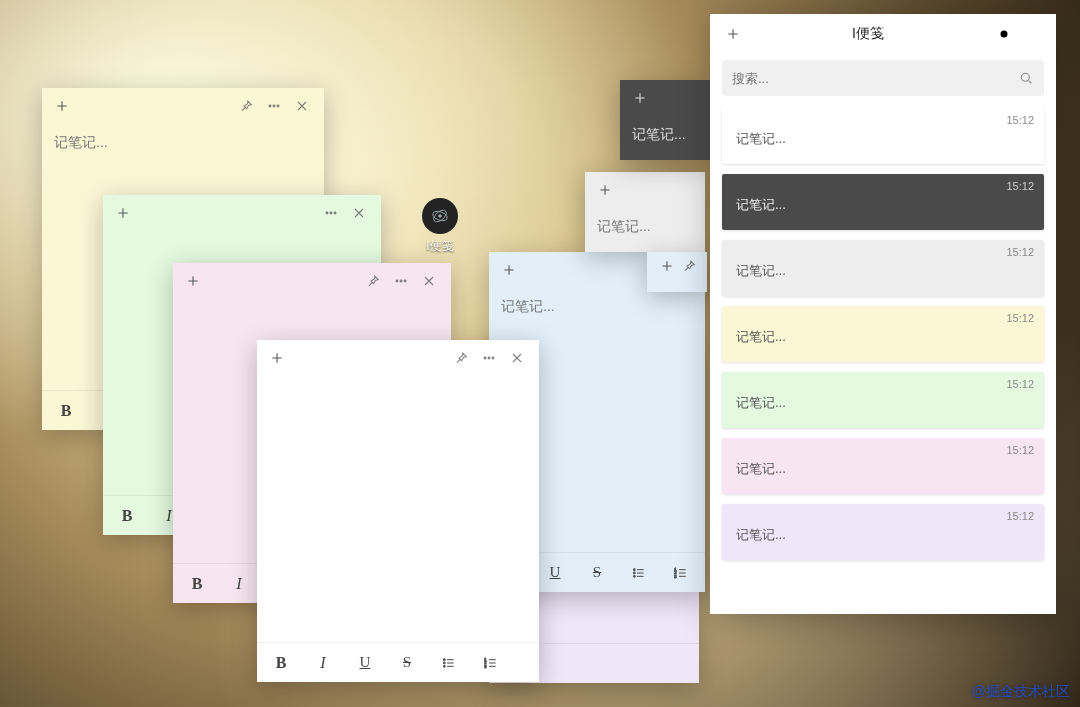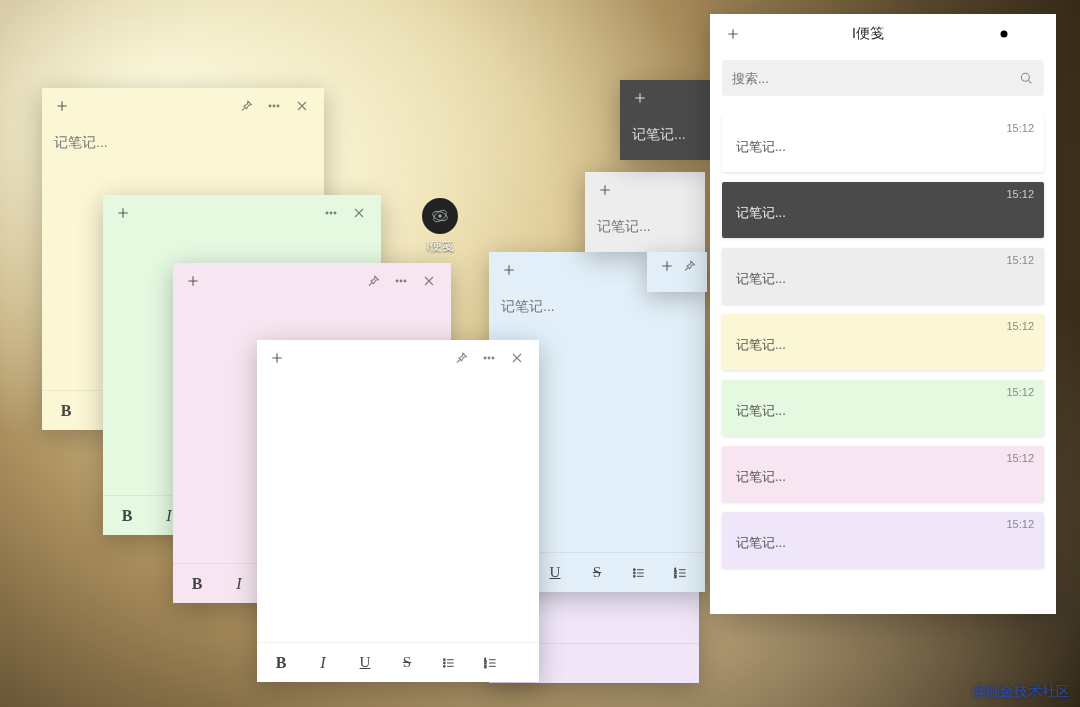--- a/index.html
+++ b/index.html
@@ -25,21 +25,21 @@
   .tb.ital { font-style:italic; font-family:Georgia, serif; font-size:16px;}
   .tb.under { text-decoration:underline; font-family:Georgia, serif; font-size:15px;}
   .tb.strike{ text-decoration:line-through; font-family:Georgia, serif; font-size:15px;}
 
   
   .app { position:absolute; left:710px; top:14px; width:346px; height:600px; background:#fff; box-shadow:0 8px 30px rgba(0,0,0,.25); display:flex; flex-direction:column; }
   .app-header { height:40px; display:flex; align-items:center; padding:0 10px; }
   .app-header .plus { width:26px; height:26px; display:flex; align-items:center; justify-content:center; cursor:pointer;}
   .app-header .title { flex:1; text-align:center; font-size:14px; color:#222;}
   .app-header .hbtn { width:28px; height:28px; display:flex; align-items:center; justify-content:center; cursor:pointer;}
-  .search { margin:6px 12px 20px; height:36px; background:#f0f0f0; border-radius:4px; display:flex; align-items:center; padding:0 10px;}
+  .search { margin:6px 12px 12px; height:36px; background:#f0f0f0; border-radius:4px; display:flex; align-items:center; padding:0 10px;}
   .search input { flex:1; border:none; background:transparent; outline:none; font-size:13px; color:#555;}
   .list { flex:1; overflow:auto; padding:0 12px; display:flex; flex-direction:column; gap:10px;}
   .card { position:relative; border-radius:2px; padding:22px 14px 16px; font-size:13px; color:#555; box-shadow:0 1px 3px rgba(0,0,0,.12); cursor:pointer;}
   .card .ts { position:absolute; top:6px; right:10px; font-size:11px; color:#888;}
   .card.dark { color:#eee; }
   .card.dark .ts { color:#ccc; }
 </style>
 </head>
 <body>
 <div class="bg-glow"></div>

